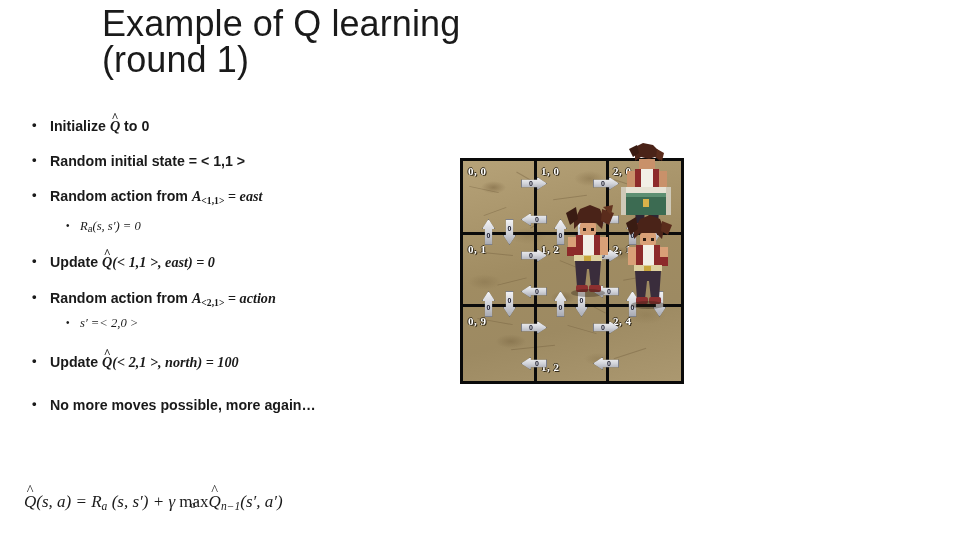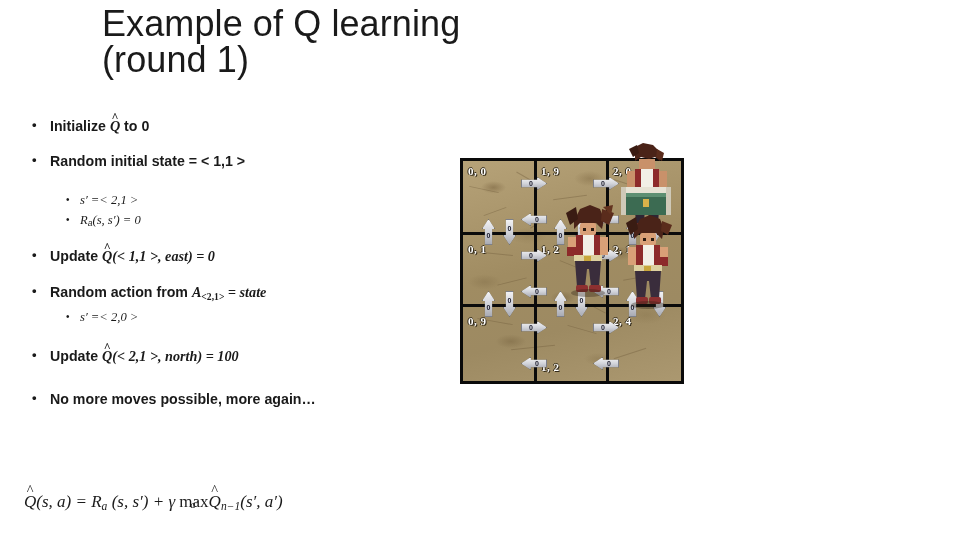--- a/index.html
+++ b/index.html
@@ -153,39 +153,39 @@
     </div>
 
     <div class="gap-a"></div>
 
     <div class="b1">
       <span>Random initial state = &lt; 1,1 &gt;</span>
     </div>
 
     <div class="gap-a"></div>
 
+    <div class="b1">
+      <span>Random action from </span><span class="mi">A</span><span class="sub mu">&lt;1,1&gt;</span><span class="mu"> = </span><span class="mi">east</span>
+    </div>
     <div class="gap-c"></div>
-    <div class="b2">
-      <span class="mi">s′ =&lt; 2,1 &gt;</span>
-    </div>
     <div class="gap-f"></div>
     <div class="b2">
       <span class="mi">R</span><span class="subi">a</span><span class="mi">(s, s′) = 0</span>
     </div>
 
     <div class="gap-b"></div>
 
     <div class="b1">
       <span>Update </span><span class="hat mb"><span class="hc">^</span><span>Q</span></span><span class="mb">(&lt; 1,1 &gt;, east) = 0</span>
     </div>
 
     <div class="gap-e"></div>
 
     <div class="b1">
-      <span>Random action from </span><span class="mi">A</span><span class="sub mu">&lt;2,1&gt;</span><span class="mu"> = </span><span class="mi">state</span>
+      <span>Random action from </span><span class="mi">A</span><span class="sub mu">&lt;2,1&gt;</span><span class="mu"> = </span><span class="mi">action</span>
     </div>
     <div class="gap-c"></div>
     <div class="b2">
       <span class="mi">s′ =&lt; 2,0 &gt;</span>
     </div>
     <div class="gap-f"></div>
 
     <div class="gap-d"></div>
 
     <div class="b1">
@@ -226,21 +226,21 @@
         <i style="left:66px;top:62px;width:18px;height:1px;transform:rotate(-32deg);"></i>
       </div>
     </div>
 
     <div class="gline gl-v1"></div>
     <div class="gline gl-v2"></div>
     <div class="gline gl-h1"></div>
     <div class="gline gl-h2"></div>
 
     <div class="cell-label" style="left:5px;top:4px;">0, 0</div>
-    <div class="cell-label" style="left:78px;top:4px;">1, 9</div>
+    <div class="cell-label" style="left:78px;top:4px;">1, 0</div>
     <div class="cell-label" style="left:150px;top:4px;">2, 0</div>
     <div class="cell-label" style="left:5px;top:82px;">0, 1</div>
     <div class="cell-label" style="left:78px;top:82px;">1, 2</div>
     <div class="cell-label" style="left:150px;top:82px;">2, 1</div>
     <div class="cell-label" style="left:5px;top:154px;">0, 9</div>
     <div class="cell-label" style="left:78px;top:154px;margin-top:46px;">1, 2</div>
     <div class="cell-label" style="left:150px;top:154px;">2, 4</div>
 
     <div class="arrow ar-right" style="left:58px;top:16px;">
       <span class="shape"></span>

